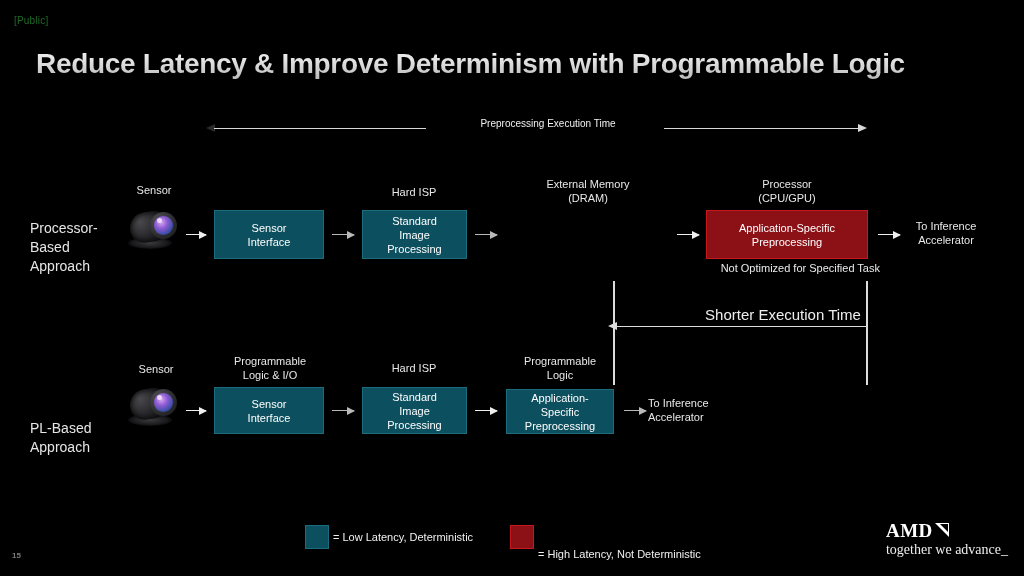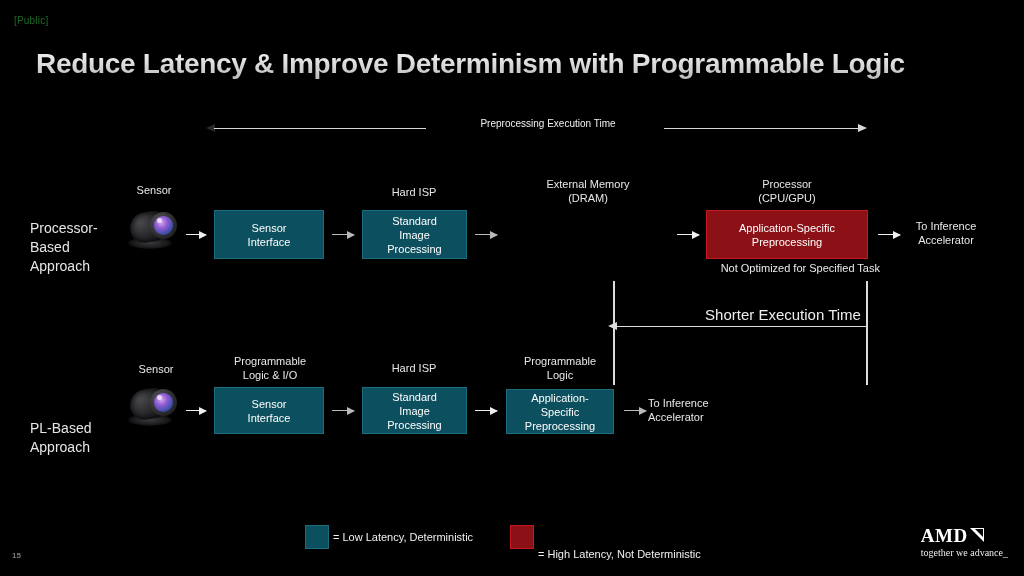--- a/index.html
+++ b/index.html
@@ -74,21 +74,21 @@
 
   
   .amd{position:absolute;right:16px;bottom:18px;text-align:left;font-family:Liberation Serif, serif;}
   .amd .wordmark{display:flex;align-items:flex-start;gap:2px;}
   .amd .amdtext{font-size:19px;font-weight:bold;letter-spacing:0.5px;color:#fff;line-height:19px;}
   .amd .arrowbox{position:relative;width:14px;height:14px;margin-top:2px;}
   .amd .arrowbox:before{content:"";position:absolute;right:0;top:0;width:0;height:0;
      border-left:14px solid transparent;border-top:14px solid #fff;}
   .amd .arrowbox:after{content:"";position:absolute;right:1px;top:1px;width:0;height:0;
      border-left:8px solid transparent;border-top:8px solid #000;}
-  .amd .tagline{font-size:10px;color:#efefef;margin-top:2px;letter-spacing:0;}
+  .amd .tagline{font-size:14px;color:#efefef;margin-top:2px;letter-spacing:0;}
 </style>
 </head>
 <body>
 
 <div id="slide">
 
   <div class="public-tag">[Public]</div>
   <div class="slide-num">15</div>
 
   <div class="title">Reduce Latency &amp; Improve Determinism with Programmable Logic</div>

